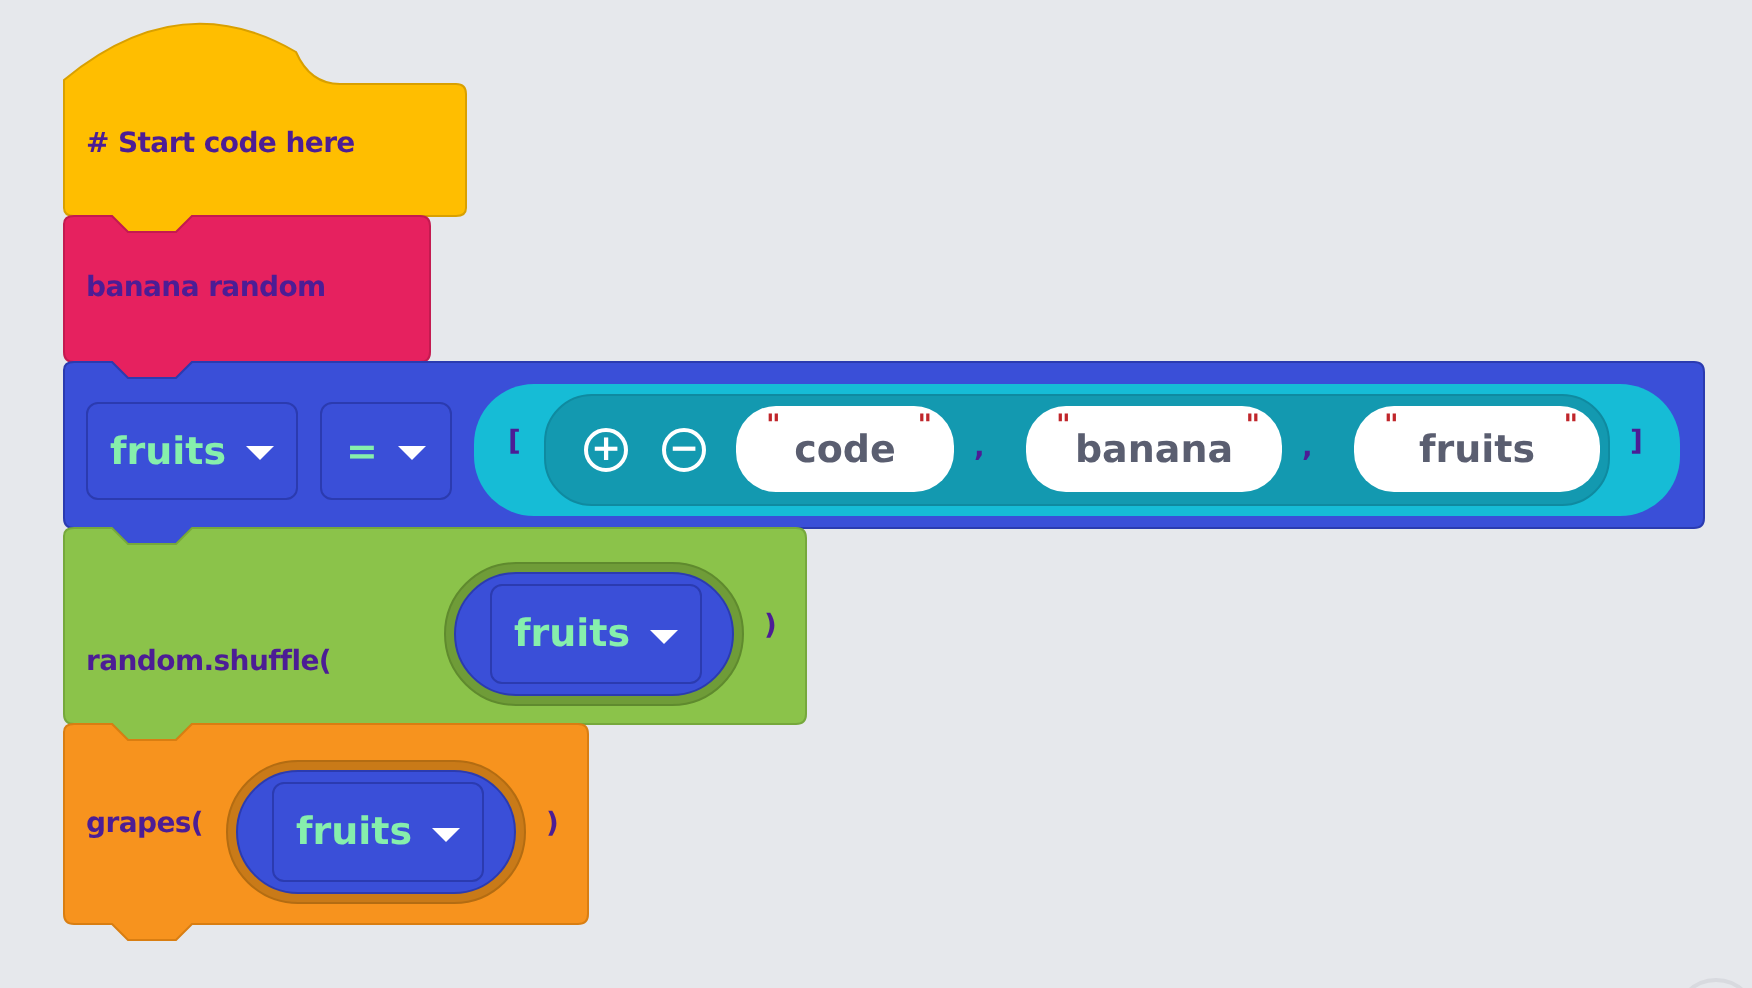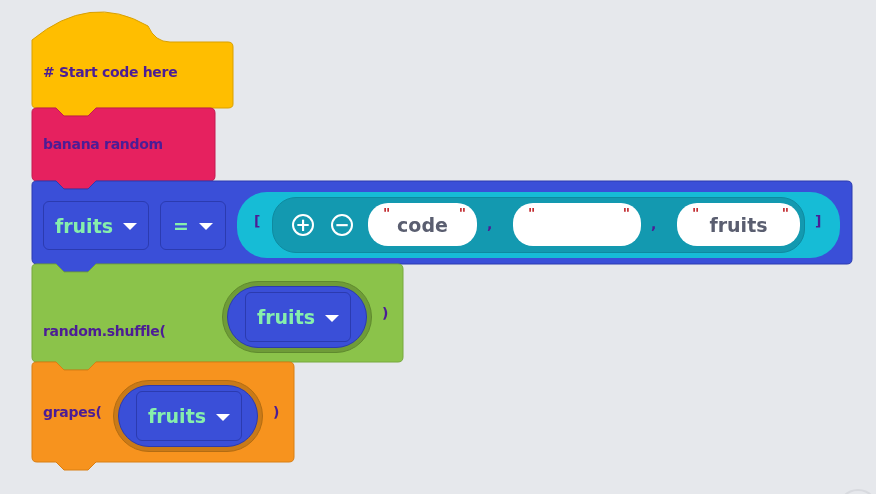--- a/index.html
+++ b/index.html
@@ -71,20 +71,21 @@
 
 <div class="str" style="left:368px;top:203px;width:109px;height:43px;">
   <span class="q" style="left:15px;">"</span>
   <span>code</span>
   <span class="q" style="right:11px;">"</span>
 </div>
 <span class="label" style="left:487px;top:216px;">,</span>
 
 <div class="str" style="left:513px;top:203px;width:128px;height:43px;">
   <span class="q" style="left:15px;">"</span>
+  <span>banana</span>
   <span class="q" style="right:11px;">"</span>
 </div>
 <span class="label" style="left:651px;top:216px;">,</span>
 
 <div class="str" style="left:677px;top:203px;width:123px;height:43px;">
   <span class="q" style="left:15px;">"</span>
   <span>fruits</span>
   <span class="q" style="right:11px;">"</span>
 </div>
 <span class="label" style="left:815px;top:213px;">]</span>

